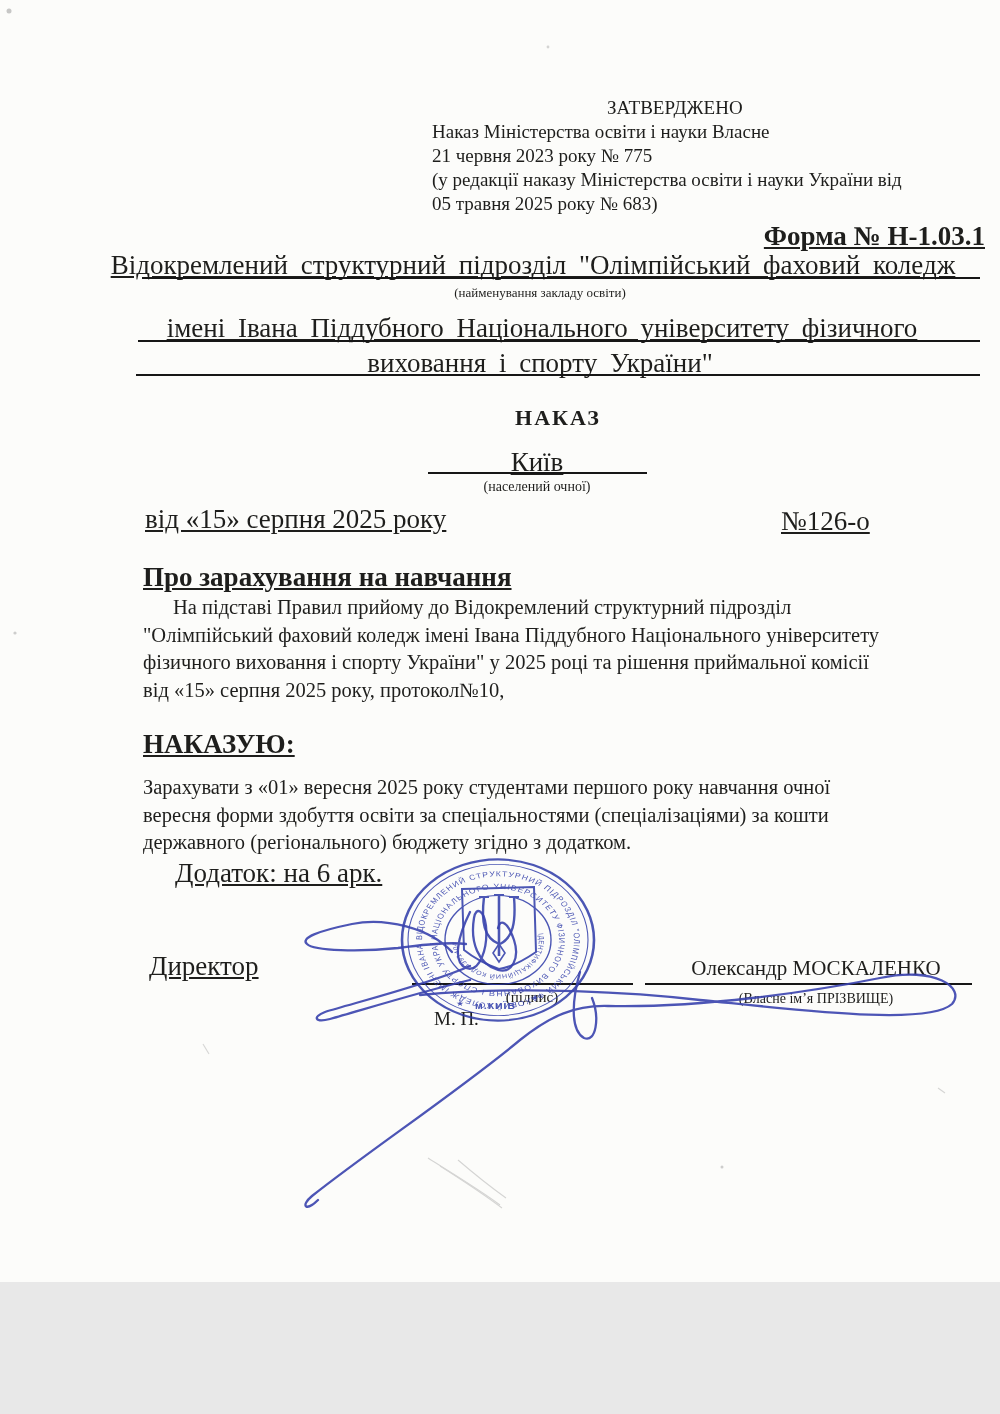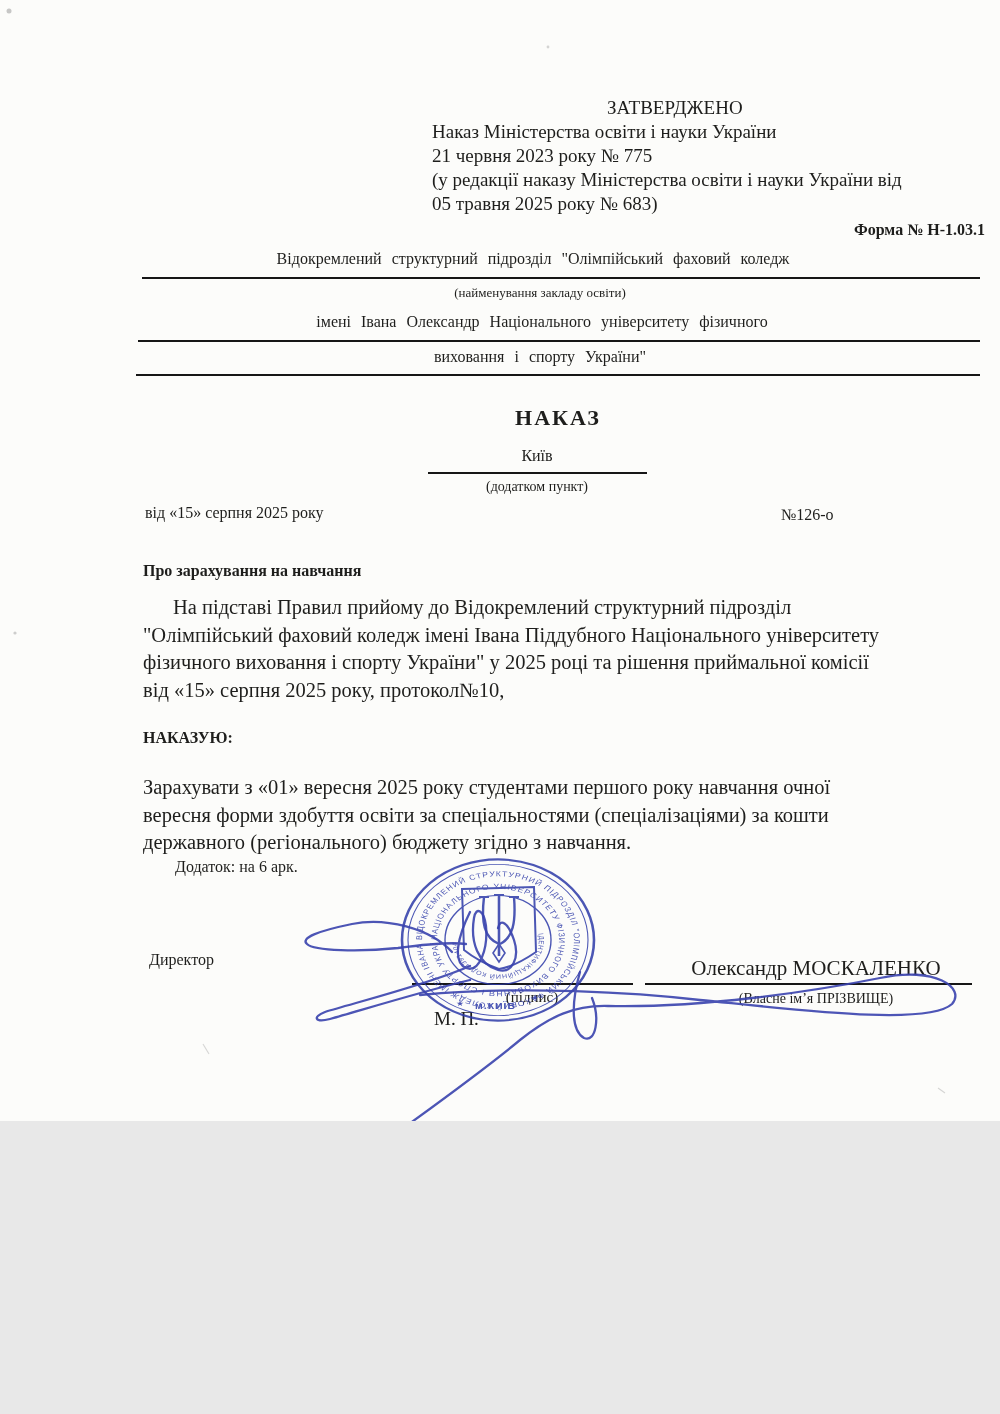--- a/index.html
+++ b/index.html
@@ -1,79 +1,79 @@
 <!DOCTYPE html>
 <html lang="uk"><head>
 <meta charset="utf-8">
 <style>
   html,body{margin:0;padding:0;background:#e8e8e8;}
   .page{
-    position:relative;width:1000px;height:1121px;margin:0 auto;
+    position:relative;width:1000px;height:1282px;margin:0 auto;
     background:#fcfcfa;overflow:hidden;
     font-family:"Liberation Serif","DejaVu Serif",serif;
     color:#1e1e1c;
   }
   .abs{position:absolute;white-space:nowrap;}
   .ctr{transform:translateX(-50%);}
   .b{font-weight:bold;}
   .fs19{font-size:19px;}
-  .fs20{font-size:16px;}
+  .fs20{font-size:27px;text-decoration:underline;}
   .fs13{font-size:13px;}
   .fs14{font-size:14px;}
   .fs15{font-size:15px;}
   .rule{position:absolute;background:#161616;height:2px;}
   .wsp{word-spacing:6px;}
   .para{position:absolute;font-size:20.5px;line-height:27.5px;white-space:nowrap;}
   .head-order{font-size:22px;font-weight:bold;letter-spacing:2px;}
   .svg-overlay{position:absolute;left:0;top:0;pointer-events:none;}
 </style>
 </head>
 <body>
 
 <div class="page">
 
   <div class="abs fs19" style="left:607px;top:97px;">ЗАТВЕРДЖЕНО</div>
-  <div class="abs fs19" style="left:432px;top:121px;">Наказ Міністерства освіти і науки України</div>
+  <div class="abs fs19" style="left:432px;top:121px;">Наказ Міністерства освіти і науки Власне</div>
   <div class="abs fs19" style="left:432px;top:145px;">21 червня 2023 року № 775</div>
   <div class="abs fs19" style="left:432px;top:169px;">(у редакції наказу Міністерства освіти і науки України від</div>
   <div class="abs fs19" style="left:432px;top:193px;">05 травня 2025 року № 683)</div>
 
   <div class="abs fs20 b" style="right:15px;top:221px;">Форма № Н-1.03.1</div>
 
   <div class="abs fs20 wsp ctr" style="left:533px;top:250px;">Відокремлений структурний підрозділ "Олімпійський фаховий коледж</div>
   <div class="rule" style="left:142px;top:277px;width:838px;"></div>
   <div class="abs fs13 ctr" style="left:540px;top:285px;">(найменування закладу освіти)</div>
 
-  <div class="abs fs20 wsp ctr" style="left:542px;top:313px;">імені Івана Олександр Національного університету фізичного</div>
+  <div class="abs fs20 wsp ctr" style="left:542px;top:313px;">імені Івана Піддубного Національного університету фізичного</div>
   <div class="rule" style="left:138px;top:340px;width:842px;"></div>
 
   <div class="abs fs20 wsp ctr" style="left:540px;top:348px;">виховання і спорту України"</div>
   <div class="rule" style="left:136px;top:374px;width:844px;"></div>
 
   <div class="abs head-order ctr" style="left:558px;top:405px;">НАКАЗ</div>
   <div class="abs fs20 ctr" style="left:537px;top:447px;">Київ</div>
   <div class="rule" style="left:428px;top:472px;width:219px;"></div>
-  <div class="abs fs14 ctr" style="left:537px;top:479px;">(додатком пункт)</div>
+  <div class="abs fs14 ctr" style="left:537px;top:479px;">(населений очної)</div>
 
   <div class="abs fs20" style="left:145px;top:504px;">від «15» серпня 2025 року</div>
   <div class="abs fs20" style="left:767px;top:506px;margin-left:14px;">№126-о</div>
 
   <div class="abs fs20 b" style="left:143px;top:562px;">Про зарахування на навчання</div>
   <div class="para" style="left:143px;top:594px;">
     <div style="text-indent:30px;">На підставі Правил прийому до Відокремлений структурний підрозділ</div>
     <div>"Олімпійський фаховий коледж імені Івана Піддубного Національного університету</div>
     <div>фізичного виховання і спорту України" у 2025 році та рішення приймальної комісії</div>
     <div>від «15» серпня 2025 року, протокол№10,</div>
   </div>
 
   <div class="abs fs20 b" style="left:143px;top:729px;">НАКАЗУЮ:</div>
   <div class="para" style="left:143px;top:774px;">
     <div>Зарахувати з «01» вересня 2025 року студентами першого року навчання очної</div>
     <div>вересня форми здобуття освіти за спеціальностями (спеціалізаціями) за кошти</div>
-    <div>державного (регіонального) бюджету згідно з навчання.</div>
+    <div>державного (регіонального) бюджету згідно з додатком.</div>
   </div>
   <div class="abs fs20" style="left:175px;top:858px;">Додаток: на 6 арк.</div>
 
   <div class="abs fs20" style="left:149px;top:951px;">Директор</div>
   <div class="rule" style="left:412px;top:983px;width:221px;"></div>
   <div class="abs fs15 ctr" style="left:532px;top:989px;">(підпис)</div>
 
   <div class="abs ctr" style="left:816px;top:956px;font-size:21px;">Олександр МОСКАЛЕНКО</div>
   <div class="rule" style="left:645px;top:983px;width:327px;"></div>
   <div class="abs fs14 ctr" style="left:816px;top:991px;">(Власне ім’я ПРІЗВИЩЕ)</div>

